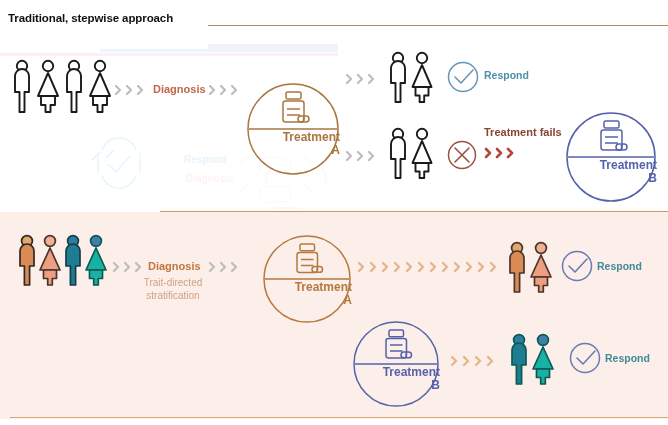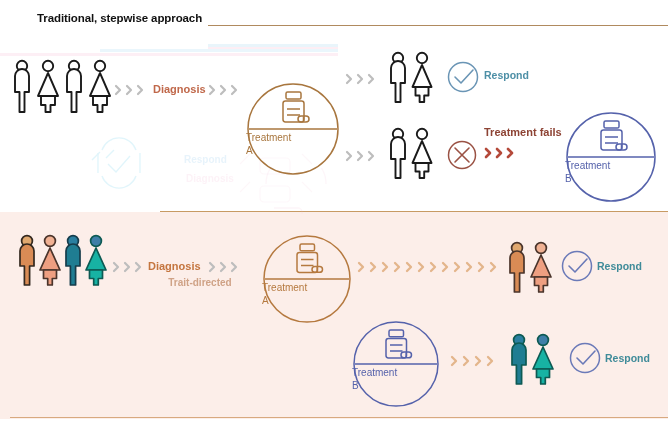--- a/index.html
+++ b/index.html
@@ -18,21 +18,20 @@
   
   .abs{position:absolute;}
 
   
   .panel-title{
     position:absolute;
     font-size:11.5px;
     font-weight:bold;
     letter-spacing:-0.1px;
     white-space:nowrap;
-    margin-left:29px;
   }
   #title-top{left:8px;top:12px;color:#111111;}
   #title-bottom{left:8px;top:198px;color:#111111;}
   #title-bottom .hl{color:#e0713a;}
 
   .rule{
     position:absolute;
     height:1px;
   }
   #rule-top{left:208px;top:25px;width:460px;background:#b08a5e;}
@@ -64,22 +63,22 @@
   }
   .lbl-diagnosis-top{
     color:#c0684a;font-weight:bold;font-size:11px;
     left:153px;top:83px;
   }
   .lbl-diagnosis-bot{
     color:#c4753f;font-weight:bold;font-size:11px;
     left:148px;top:260px;
   }
   .lbl-stratification{
-    color:#cfa286;font-size:10px;font-weight:bold;
-    left:151px;top:276px;line-height:13px;text-align:center;white-space:normal;width:98px;
+    color:#cfa286;font-size:10px;font-weight:normal;
+    left:124px;top:276px;line-height:13px;text-align:center;white-space:normal;width:98px;
   }
   .lbl-respond-top{
     color:#4d8fa6;font-weight:bold;font-size:10.5px;
     left:484px;top:69px;
   }
   .lbl-respond-b1{
     color:#3f8b99;font-weight:bold;font-size:10.5px;
     left:597px;top:260px;
   }
   .lbl-respond-b2{
@@ -88,23 +87,23 @@
   }
   .lbl-fails{
     color:#8d4334;font-weight:bold;font-size:11px;
     left:484px;top:126px;
   }
 
   
   .circ-label{
     position:absolute;
     width:100%;
-    text-align:left;
-    font-weight:normal;
-    font-size:10px;
+    text-align:right;
+    font-weight:bold;
+    font-size:12px;
     line-height:13px;
     white-space:nowrap;
   }
 </style>
 </head>
 <body>
 
 <div id="stage">
 
   <div class="ghost-band" id="band-blue-1"></div>
@@ -300,20 +299,21 @@
       <path d="M2,3 l4,4 l-4,4"></path>
         <path d="M13,3 l4,4 l-4,4"></path>
         <path d="M24,3 l4,4 l-4,4"></path>
     </g>
   </svg>
 
   <div class="lbl lbl-diagnosis-bot">Diagnosis</div>
 
   <div class="lbl lbl-stratification">
     <div>Trait-directed</div>
+    <div>stratification</div>
   </div>
 
   <svg class="abs" style="left:208px;top:260px;" width="36" height="14">
     <g stroke="#bdbdbd" stroke-width="2.2" fill="none" stroke-linecap="round" stroke-linejoin="round">
       <path d="M2,3 l4,4 l-4,4"></path>
         <path d="M13,3 l4,4 l-4,4"></path>
         <path d="M24,3 l4,4 l-4,4"></path>
     </g>
   </svg>
 

